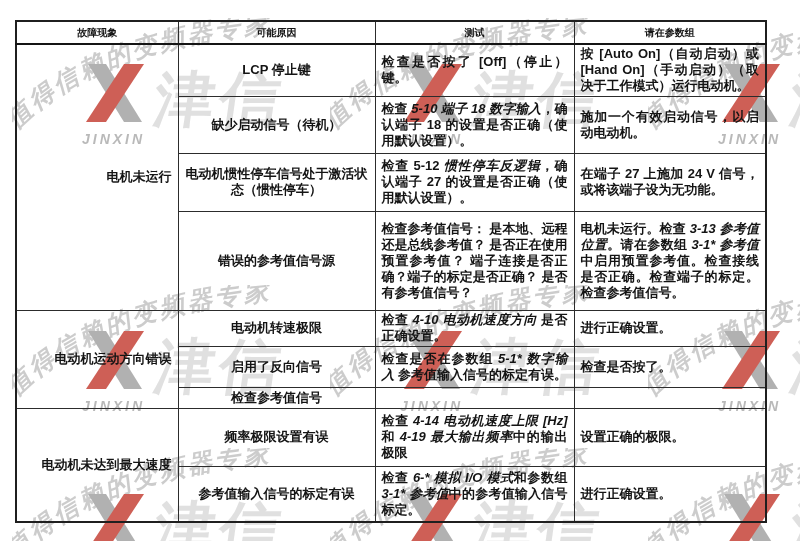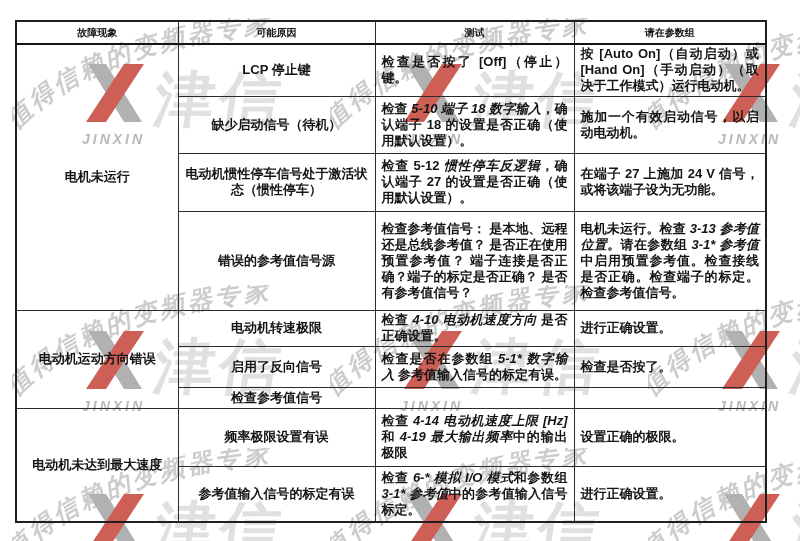--- a/index.html
+++ b/index.html
@@ -21,21 +21,21 @@
   }
   th,td{
     border:1px solid #2c2c2c;color:#141414;overflow:hidden;
     padding:1px 6px;vertical-align:middle;word-break:break-all;
   }
   thead th{
     height:21px;font-size:10px;font-weight:bold;text-align:center;
     border-bottom:2px solid #141414;padding:0 2px;
   }
   td{font-size:13px;line-height:16px;font-weight:600;text-align:center;}
-  td.ph{text-align:center;}
+  td.ph{text-align:right;}
   td.t,td.s{text-align:justify;}
   .it{font-style:italic;}
   tr.h52{height:52px} tr.h57{height:57px} tr.h58{height:58px}
   tr.h99{height:99px} tr.h36{height:36px} tr.h41{height:41px}
   tr.h21{height:21px} tr.h56{height:56px}
 </style>
 </head>
 <body>
 
 <div class="page">

